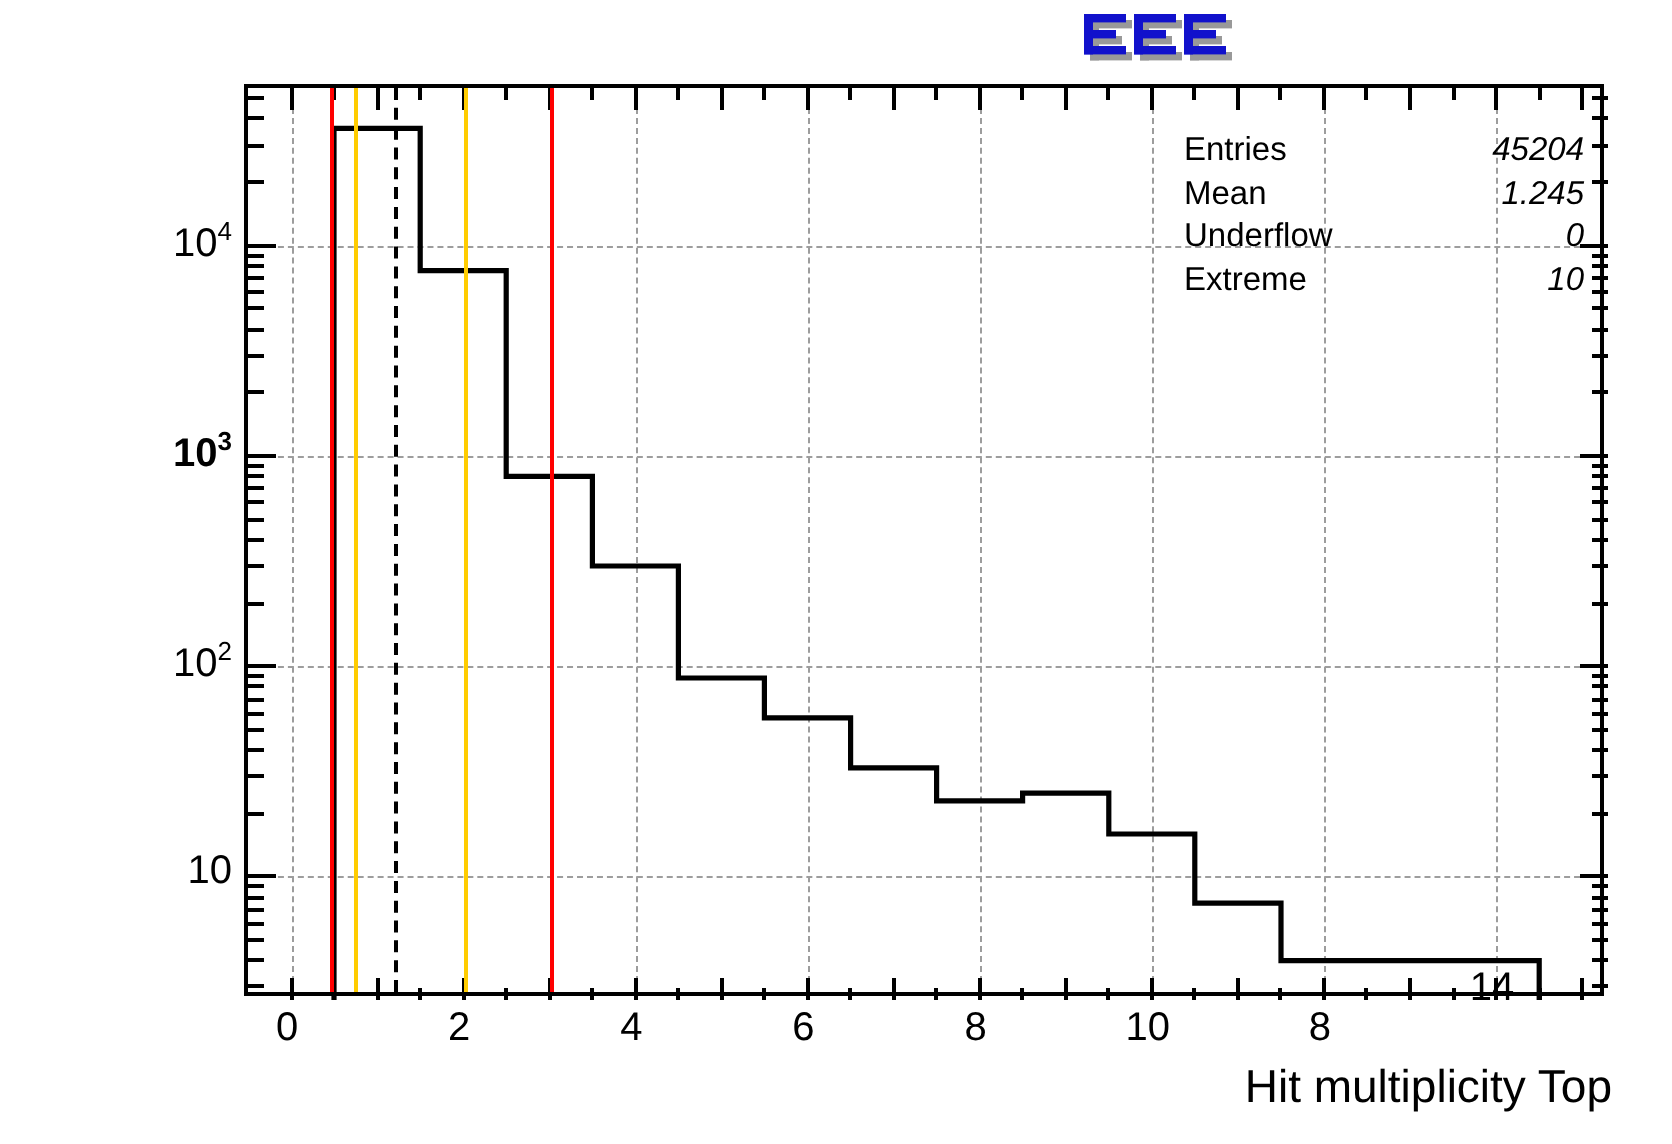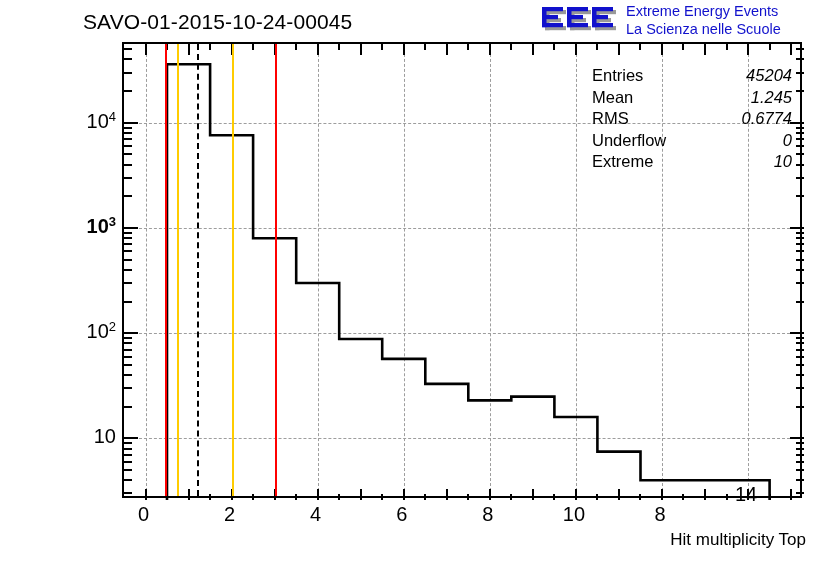--- a/index.html
+++ b/index.html
@@ -29,21 +29,21 @@
   
   .tick{position:absolute;background:#000;}
 
   
   .ylab{position:absolute;right:0;font-size:20px;text-align:right;
         white-space:nowrap;transform:translateY(-50%);}
   .ylab sup{font-size:13px;vertical-align:super;}
   .xlab{position:absolute;font-size:20px;text-align:center;
         transform:translateX(-50%);white-space:nowrap;}
 
-  #xaxis-title{position:absolute;right:30px;top:530px;font-size:17px;
+  #xaxis-title{position:absolute;right:30px;top:530px;font-size:23px;
                white-space:nowrap;}
 
   
   #stats{position:absolute;left:592px;top:64px;width:200px;
          font-size:16.5px;line-height:20.5px;color:#000;}
   #stats-title{text-align:center;padding-bottom:1px;
                border-bottom:1.5px solid #000;font-size:16.5px;}
   .stat-row{display:flex;justify-content:space-between;padding-top:1px;}
   .stat-row .k{text-align:left;}
   .stat-row .v{text-align:right;font-style:italic;}
@@ -54,21 +54,20 @@
   .vline.solid-yellow{border-left:2.5px solid #ffcc00;}
   .vline.dashed-black{border-left:2.5px dashed #000000;}
 
   svg{display:block;}
 </style>
 </head>
 <body>
 
 <div id="root">
 
-  <div id="plot-title">SAVO-01-2015-10-24-00045</div>
 
   <div id="eee-logo">
     <svg id="eee-mark" viewBox="0 0 78 34">
       <g fill="#999999">
         <rect x="5" y="6" width="21" height="4.2"></rect>
         <rect x="5" y="14" width="16" height="4.2"></rect>
         <rect x="5" y="22" width="21" height="4.2"></rect>
         <rect x="5" y="6" width="4.5" height="20.2"></rect>
         <rect x="30" y="6" width="21" height="4.2"></rect>
         <rect x="30" y="14" width="16" height="4.2"></rect>
@@ -87,24 +86,20 @@
         <rect x="27" y="3" width="21" height="4.2"></rect>
         <rect x="27" y="11" width="16" height="4.2"></rect>
         <rect x="27" y="19" width="21" height="4.2"></rect>
         <rect x="27" y="3" width="4.5" height="20.2"></rect>
         <rect x="52" y="3" width="21" height="4.2"></rect>
         <rect x="52" y="11" width="16" height="4.2"></rect>
         <rect x="52" y="19" width="21" height="4.2"></rect>
         <rect x="52" y="3" width="4.5" height="20.2"></rect>
       </g>
     </svg>
-    <div id="eee-text">
-      <div>Extreme Energy Events</div>
-      <div>La Scienza nelle Scuole</div>
-    </div>
   </div>
 
   <div id="frame">
     <div id="canvas-area">
         <div class="gridline h" style="top: 394.436px;"></div>
         <div class="gridline h" style="top: 289.202px;"></div>
         <div class="gridline h" style="top: 183.968px;"></div>
         <div class="gridline h" style="top: 78.7346px;"></div>
         <div class="gridline v" style="left: 21.519px;"></div>
         <div class="gridline v" style="left: 107.595px;"></div>
@@ -289,24 +284,20 @@
     <div id="stats-rows">
         <div class="stat-row">
           <span class="k">Entries</span>
           <span class="v">45204</span>
         </div>
         <div class="stat-row">
           <span class="k">Mean</span>
           <span class="v">1.245</span>
         </div>
         <div class="stat-row">
-          <span class="k">RMS</span>
-          <span class="v">0.6774</span>
-        </div>
-        <div class="stat-row">
           <span class="k">Underflow</span>
           <span class="v">0</span>
         </div>
         <div class="stat-row">
           <span class="k">Extreme</span>
           <span class="v">10</span>
         </div>
       </div>
   </div>
 

